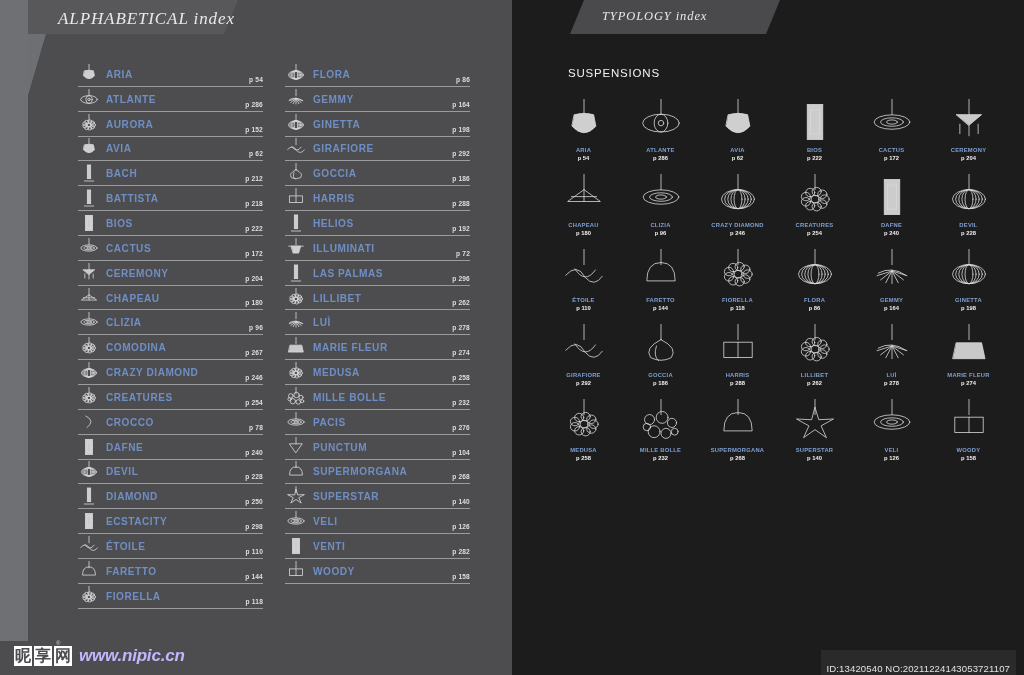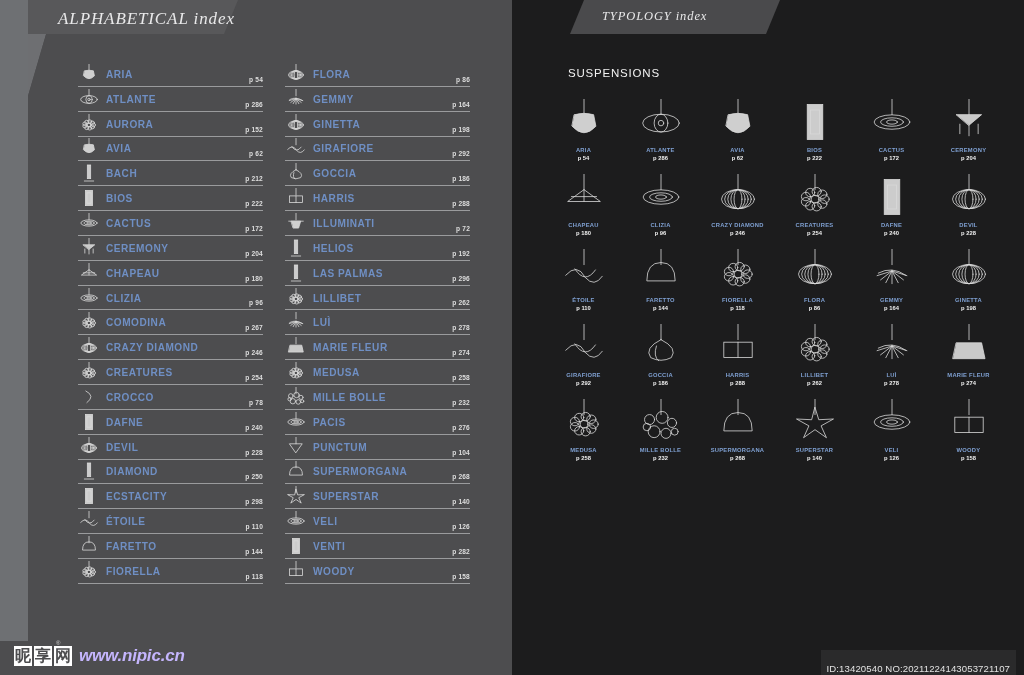--- a/index.html
+++ b/index.html
@@ -292,20 +292,30 @@
                 <rect x="8.336" y="2" width="3.3280000000000003" height="13.600000000000001" fill="#cccccc"></rect>
                 <path d="M5.319999999999999 18 L14.68 18"></path>
               </svg>
             </span>
             <span class="name">BACH</span>
             <span class="page">p 212</span>
           </div>
           <div class="entry">
             <span class="thumb">
               <svg width="20" height="20" viewBox="0 0 20 20" fill="none" stroke="#d9d9d9" stroke-width="0.8" stroke-linecap="round">
+                <rect x="8.336" y="2" width="3.3280000000000003" height="13.600000000000001" fill="#cccccc"></rect>
+                <path d="M5.319999999999999 18 L14.68 18"></path>
+              </svg>
+            </span>
+            <span class="name">BATTISTA</span>
+            <span class="page">p 218</span>
+          </div>
+          <div class="entry">
+            <span class="thumb">
+              <svg width="20" height="20" viewBox="0 0 20 20" fill="none" stroke="#d9d9d9" stroke-width="0.8" stroke-linecap="round">
                 <rect x="6.4639999999999995" y="2.4" width="7.072000000000001" height="15.2" fill="#cccccc"></rect>
                 <rect x="7.92" y="4.8" width="4.16" height="10.4" fill="none"></rect>
               </svg>
             </span>
             <span class="name">BIOS</span>
             <span class="page">p 222</span>
           </div>
           <div class="entry">
             <span class="thumb">
               <svg width="20" height="20" viewBox="0 0 20 20" fill="none" stroke="#d9d9d9" stroke-width="0.8" stroke-linecap="round">
@@ -574,37 +584,37 @@
                 <rect x="3.5519999999999996" y="7.904000000000001" width="12.896" height="6.6240000000000006"></rect>
                 <path d="M10 7.904000000000001 L10 14.528000000000002"></path>
               </svg>
             </span>
             <span class="name">HARRIS</span>
             <span class="page">p 288</span>
           </div>
           <div class="entry">
             <span class="thumb">
               <svg width="20" height="20" viewBox="0 0 20 20" fill="none" stroke="#d9d9d9" stroke-width="0.8" stroke-linecap="round">
+                <rect x="8.336" y="2" width="3.3280000000000003" height="13.600000000000001" fill="#cccccc"></rect>
+                <path d="M5.319999999999999 18 L14.68 18"></path>
+              </svg>
+            </span>
+            <span class="name">HELIOS</span>
+            <span class="page">p 192</span>
+          </div>
+          <div class="entry">
+            <span class="thumb">
+              <svg width="20" height="20" viewBox="0 0 20 20" fill="none" stroke="#d9d9d9" stroke-width="0.8" stroke-linecap="round">
                 <path d="M10 0 L10 6.800000000000001"></path>
                 <path d="M5.319999999999999 8.180000000000001 L14.68 8.180000000000001 L12.6 15.080000000000002 L7.4 15.080000000000002 z" fill="#cfcfcf"></path>
                 <path d="M2.7200000000000006 8.180000000000001 L17.28 8.180000000000001"></path>
               </svg>
             </span>
             <span class="name">ILLUMINATI</span>
             <span class="page">p 72</span>
-          </div>
-          <div class="entry">
-            <span class="thumb">
-              <svg width="20" height="20" viewBox="0 0 20 20" fill="none" stroke="#d9d9d9" stroke-width="0.8" stroke-linecap="round">
-                <rect x="8.336" y="2" width="3.3280000000000003" height="13.600000000000001" fill="#cccccc"></rect>
-                <path d="M5.319999999999999 18 L14.68 18"></path>
-              </svg>
-            </span>
-            <span class="name">HELIOS</span>
-            <span class="page">p 192</span>
           </div>
           <div class="entry">
             <span class="thumb">
               <svg width="20" height="20" viewBox="0 0 20 20" fill="none" stroke="#d9d9d9" stroke-width="0.8" stroke-linecap="round">
                 <rect x="8.336" y="2" width="3.3280000000000003" height="13.600000000000001" fill="#cccccc"></rect>
                 <path d="M5.319999999999999 18 L14.68 18"></path>
               </svg>
             </span>
             <span class="name">LAS PALMAS</span>
             <span class="page">p 296</span>

